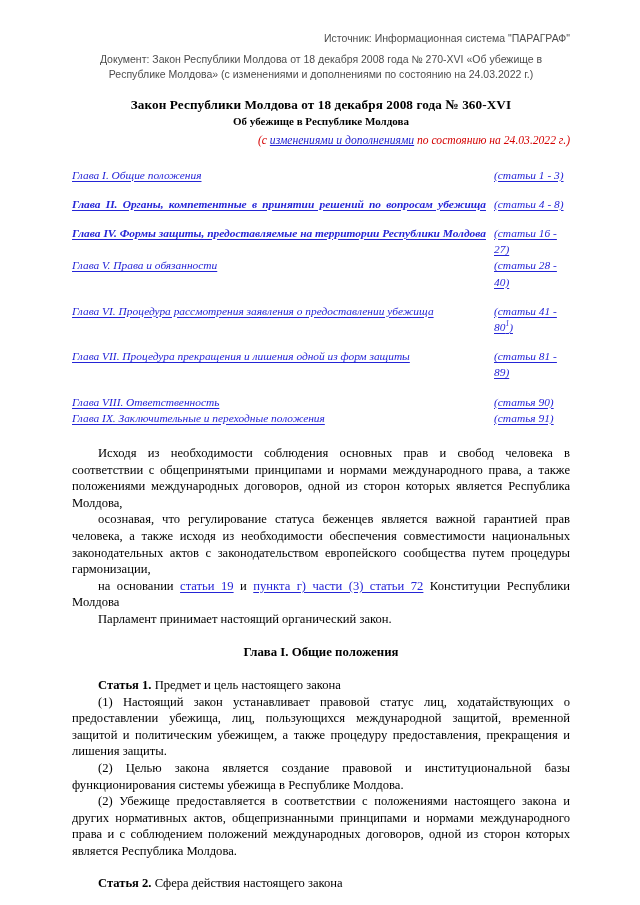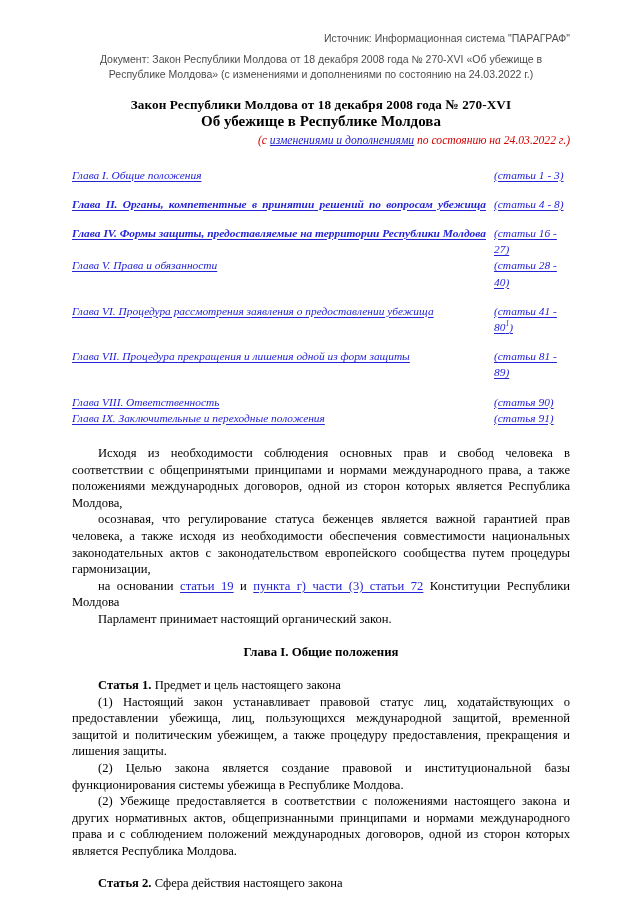--- a/index.html
+++ b/index.html
@@ -45,21 +45,21 @@
     text-align: center;
   }
   .doc-title {
     font-weight: bold;
     font-size: 13.2px;
     line-height: 17px;
     letter-spacing: 0.1px;
   }
   .doc-subtitle {
     font-weight: bold;
-    font-size: 15px;
+    font-size: 11px;
     line-height: 17px;
   }
   .amend-line {
     margin-top: 3px;
     font-size: 11.6px;
     font-style: italic;
     color: #d40000;
     line-height: 16px;
     text-align: right;
   }
@@ -141,21 +141,21 @@
 <body>
 
 <div class="page">
 
   <div class="header-block">
     <div class="source-line">Источник: Информационная система "ПАРАГРАФ"</div>
     <div class="document-line">Документ: Закон Республики Молдова от 18 декабря 2008 года № 270-XVI «Об убежище в Республике Молдова» (с изменениями и дополнениями по состоянию на 24.03.2022 г.)</div>
   </div>
 
   <div class="title-block">
-    <div class="doc-title">Закон Республики Молдова от 18 декабря 2008 года № 270-XVI</div>
+    <div class="doc-title">Закон Республики Молдова от 18 декабря 2008 года № 360-XVI</div>
     <div class="doc-subtitle">Об убежище в Республике Молдова</div>
     <div class="amend-line"><span>(с </span><span class="lnk">изменениями и дополнениями</span><span> по состоянию на 24.03.2022 г.)</span></div>
   </div>
 
   <div class="toc" id="toc-root">
       <div class="toc-row">
         <div class="toc-title">Глава I. Общие положения </div>
         <div class="toc-pages">(статьи 1 - 3)</div>
       </div>
       <div class="toc-row gap-before">

